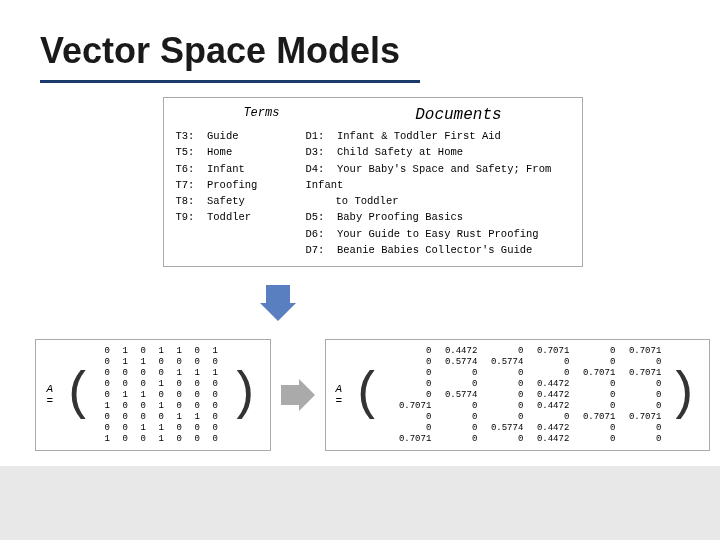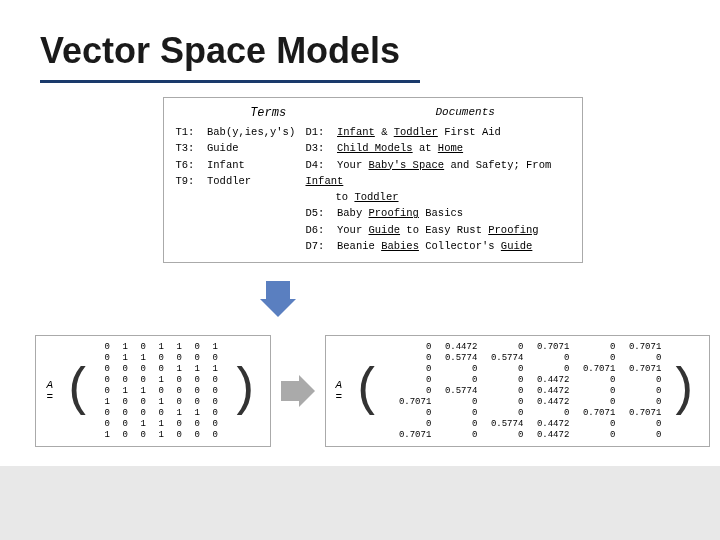--- a/index.html
+++ b/index.html
@@ -50,39 +50,38 @@
       display: flex;
       justify-content: space-around;
       margin-bottom: 4px;
     }
     .table-header-terms {
       font-style: italic;
       font-size: 12px;
     }
     .table-header-docs {
       font-style: italic;
-      font-size: 11px;
+      font-size: 16px;
     }
     .table-body {
       display: flex;
       gap: 10px;
     }
     .terms-col {
       min-width: 120px;
     }
     .docs-col {
       flex: 1;
     }
     .term-row, .doc-row {
       line-height: 1.55;
       font-size: 10.5px;
       font-family: 'Courier New', monospace;
     }
     .doc-title {
-      text-decoration: underline;
     }
     .arrow-down-shape {
       display: flex;
       flex-direction: column;
       align-items: center;
       margin: 2px 0 2px -190px;
     }
     .arrow-down-body {
       width: 24px;
       height: 18px;
@@ -171,28 +170,30 @@
 
   <div class="content-area">
 
     <div class="table-container">
       <div class="table-header-row">
         <span class="table-header-terms">Terms</span>
         <span class="table-header-docs">Documents</span>
       </div>
       <div class="table-body">
         <div class="terms-col">
-          <div class="term-row">T1:&nbsp;&nbsp;Bab(y,ies,y's)</div>
           <div class="term-row">T3:&nbsp;&nbsp;Guide</div>
+          <div class="term-row">T5:&nbsp;&nbsp;Home</div>
           <div class="term-row">T6:&nbsp;&nbsp;Infant</div>
+          <div class="term-row">T7:&nbsp;&nbsp;Proofing</div>
+          <div class="term-row">T8:&nbsp;&nbsp;Safety</div>
           <div class="term-row">T9:&nbsp;&nbsp;Toddler</div>
         </div>
         <div class="docs-col">
           <div class="doc-row">D1:&nbsp;&nbsp;<span class="doc-title">Infant</span> &amp; <span class="doc-title">Toddler</span> First Aid</div>
-          <div class="doc-row">D3:&nbsp;&nbsp;<span class="doc-title">Child Models</span> at <span class="doc-title">Home</span></div>
+          <div class="doc-row">D3:&nbsp;&nbsp;<span class="doc-title">Child Safety</span> at <span class="doc-title">Home</span></div>
           <div class="doc-row">D4:&nbsp;&nbsp;Your <span class="doc-title">Baby's Space</span> and Safety; From <span class="doc-title">Infant</span></div>
           <div class="doc-row" style="padding-left:30px">to <span class="doc-title">Toddler</span></div>
           <div class="doc-row">D5:&nbsp;&nbsp;Baby <span class="doc-title">Proofing</span> Basics</div>
           <div class="doc-row">D6:&nbsp;&nbsp;Your <span class="doc-title">Guide</span> to Easy Rust <span class="doc-title">Proofing</span></div>
           <div class="doc-row">D7:&nbsp;&nbsp;Beanie <span class="doc-title">Babies</span> Collector's <span class="doc-title">Guide</span></div>
         </div>
       </div>
     </div>
 
     <div class="arrow-down-shape">

